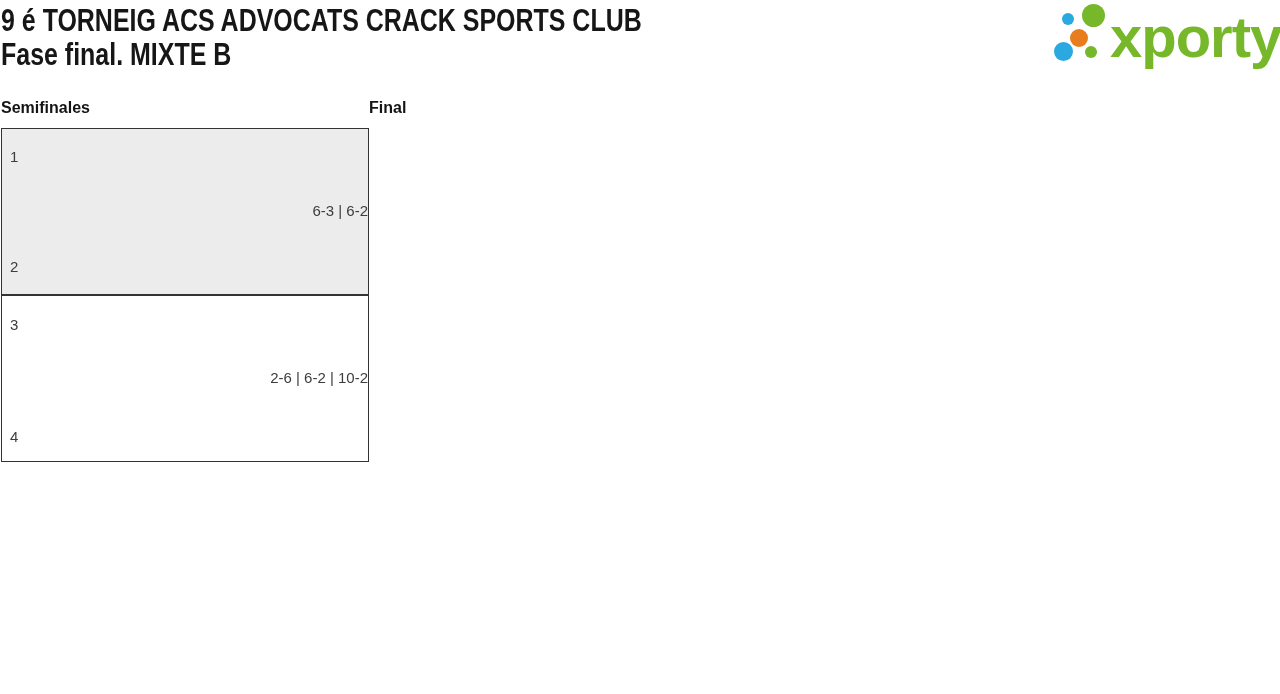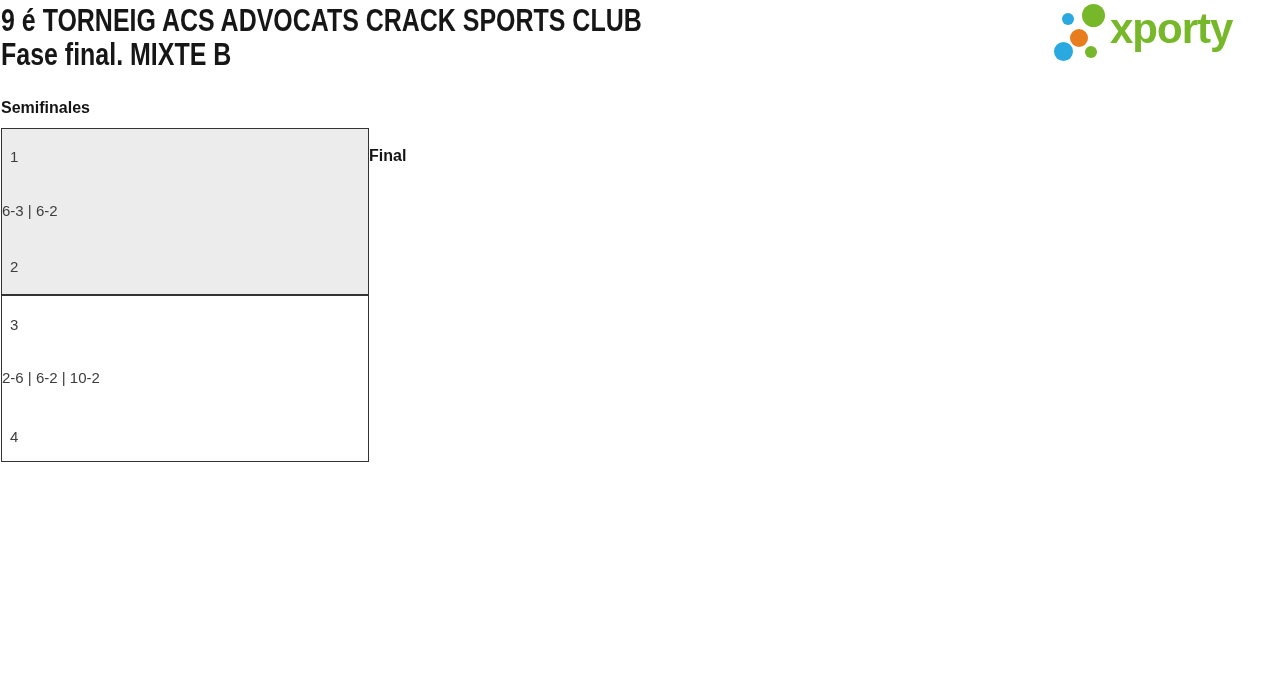--- a/index.html
+++ b/index.html
@@ -31,52 +31,52 @@
   
   .logo { position: absolute; left: 1050px; top: 0; width: 230px; height: 70px; cursor: pointer; }
   .logo .dot { position: absolute; border-radius: 50%; }
   .dot-green-lg  { left: 32px; top: 4px;  width: 23px; height: 23px; background: #76b82a; }
   .dot-blue-sm   { left: 12px; top: 13px; width: 12px; height: 12px; background: #2aa9e0; }
   .dot-orange    { left: 20px; top: 29px; width: 18px; height: 18px; background: #e87d1e; }
   .dot-blue-lg   { left: 4px;  top: 42px; width: 19px; height: 19px; background: #2aa9e0; }
   .dot-green-sm  { left: 35px; top: 46px; width: 12px; height: 12px; background: #76b82a; }
   .wordmark {
     position: absolute; left: 60px; top: 8px;
-    font-size: 42px; line-height: 1; font-weight: bold;
+    font-size: 58px; line-height: 1; font-weight: bold;
     letter-spacing: -1px;
     color: #76b82a;
   }
 
   
   .round-label {
     position: absolute; top: 99px;
     font-size: 16px; font-weight: 600; color: #141414;
     text-align: left; line-height: 18px;
   }
   .round-label.semis { left: 1px;   width: 368px; }
-  .round-label.final { left: 369px; width: 226px; margin-top: 48px; }
+  .round-label.final { left: 369px; width: 226px; }
 
   
   .match {
     position: absolute;
     border: 1px solid #333333;
     background: #ffffff;
   }
   .match.shaded { background: #ececec; }
   .match-sf1   { left: 1px;   top: 128px; width: 368px; height: 167px; }
   .match-sf2   { left: 1px;   top: 295px; width: 368px; height: 167px; }
   .match-final { left: 369px; top: 211px; width: 226px; height: 169px; }
 
   .seed {
     position: absolute; left: 8px;
     font-size: 15px; line-height: 18px; color: #3d3d3d;
   }
   .score {
     position: absolute; left: 0; width: 100%;
-    text-align: left;
+    text-align: right;
     font-size: 15px; line-height: 18px; color: #3d3d3d;
     white-space: nowrap;
   }
   
   .match-sf1 .seed.top      { top: 19px;  }
   .match-sf1 .score         { top: 73px;  }
   .match-sf1 .seed.bottom   { top: 129px; }
   .match-sf2 .seed.top      { top: 20px;  }
   .match-sf2 .score         { top: 73px;  }
   .match-sf2 .seed.bottom   { top: 132px; }

